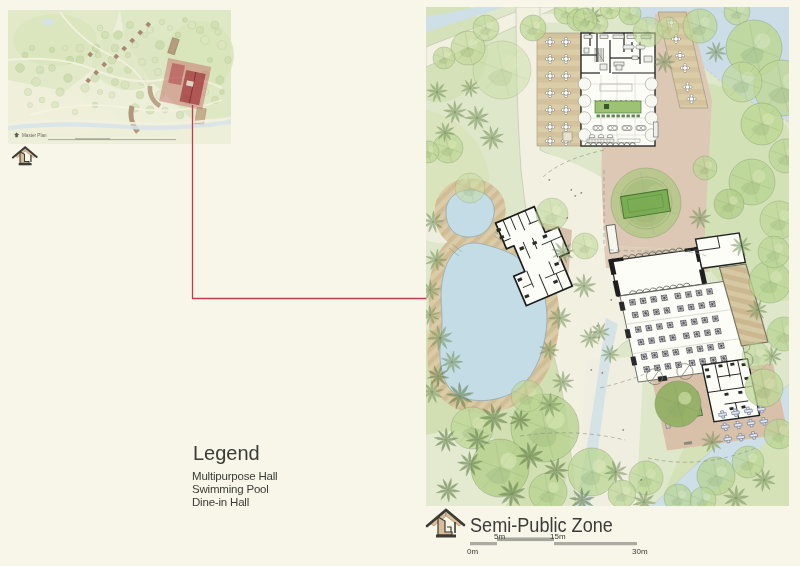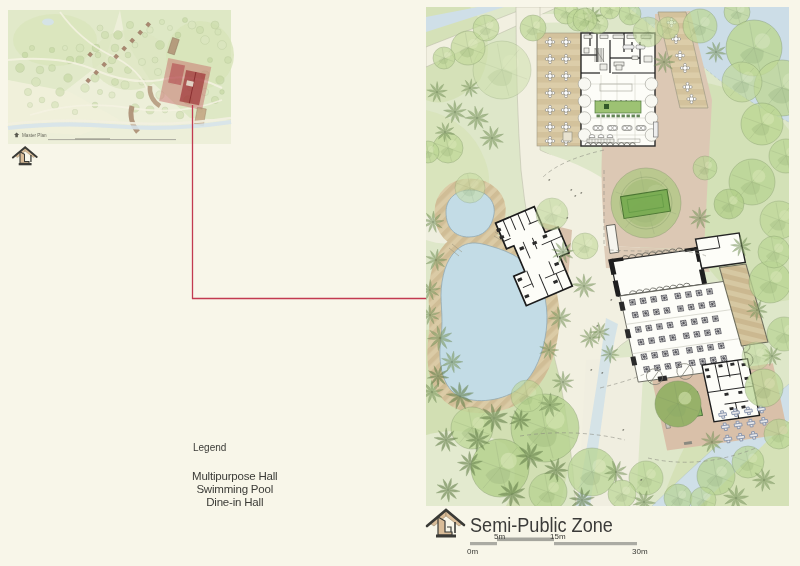--- a/index.html
+++ b/index.html
@@ -148,23 +148,23 @@
 <path d="M14,12 L21,16 L21,27 L28,27 L28,30 L14,30 Z" fill="#d9bc98" stroke="#3a3a36" stroke-width="1.6"></path>
 <line x1="31" y1="17" x2="31" y2="28" stroke="#3a3a36" stroke-width="2"></line>
 <rect x="12" y="29.5" width="20" height="3.5" fill="#3a3a36"></rect>
 </svg>
 
 <svg class="abs" style="left:185px;top:100px" width="250" height="205" viewBox="0 0 250 205">
 <line x1="7.5" y1="5" x2="7.5" y2="198.9" stroke="#c23a50" stroke-width="1.3"></line>
 <line x1="7" y1="198.5" x2="245" y2="198.5" stroke="#c23a50" stroke-width="1.3"></line>
 </svg>
 
-<div class="abs" style="left:193px;top:442px;font-size:10px;color:#3b3b37;">Legend</div>
-
-<div class="abs" style="left:192px;top:470px;font-size:11.5px;color:#3b3b37;line-height:13px;letter-spacing:-0.2px;text-align:center;">Multipurpose Hall<br>Swimming Pool<br>Dine-in Hall</div>
+<div class="abs" style="left:193px;top:442px;font-size:20px;color:#3b3b37;">Legend</div>
+
+<div class="abs" style="left:192px;top:470px;font-size:11.5px;color:#3b3b37;line-height:13px;letter-spacing:-0.2px;">Multipurpose Hall<br>Swimming Pool<br>Dine-in Hall</div>
 
 <svg class="abs" style="left:426px;top:7px" width="363" height="499" viewBox="426 7 363 499">
 <defs>
 <pattern id="deckstripe" width="9" height="9" patternTransform="rotate(45)" patternUnits="userSpaceOnUse">
 <rect width="9" height="9" fill="#dbcba6"></rect>
         <rect width="4.5" height="9" fill="#d0bd96"></rect>
 </pattern>
 <pattern id="deckstripeH" width="11" height="11" patternUnits="userSpaceOnUse">
 <rect width="11" height="11" fill="#dccda9"></rect>
         <rect width="11" height="5.5" fill="#d3c29c"></rect>

